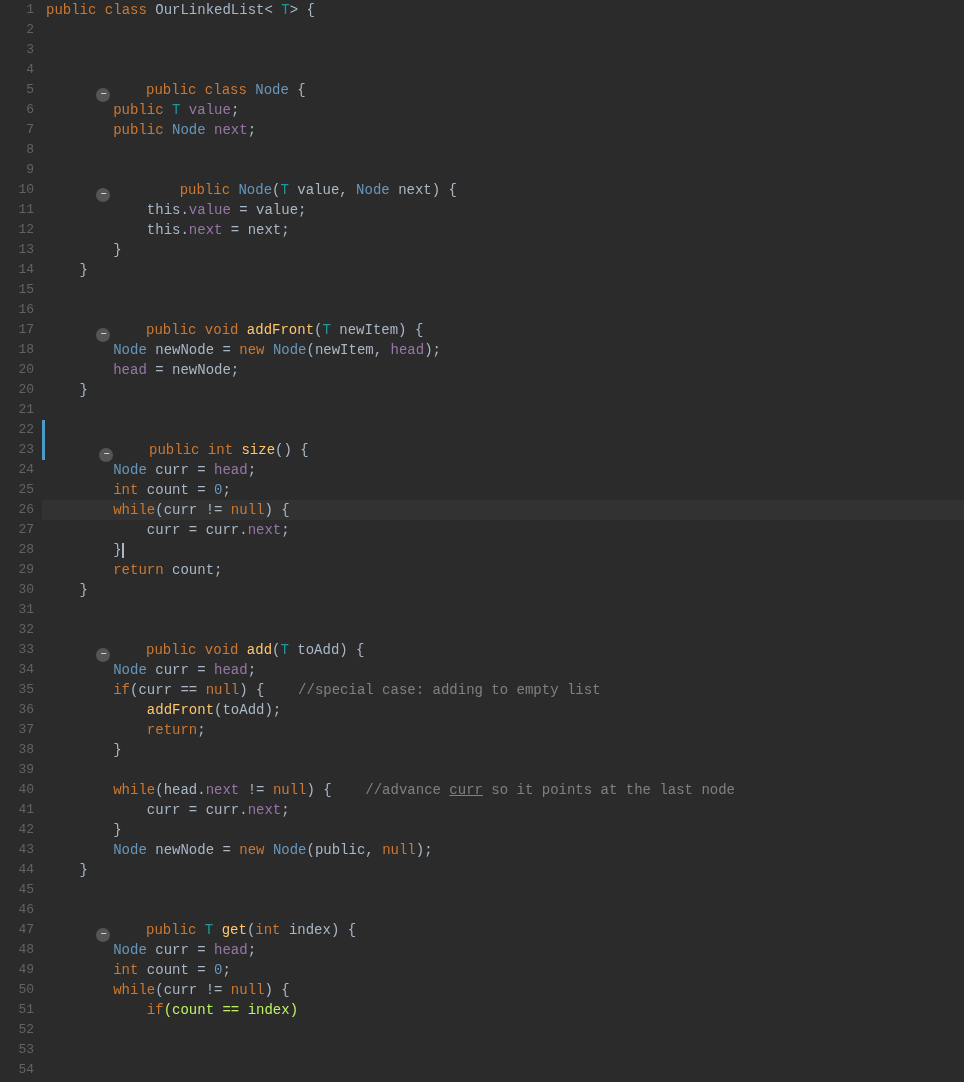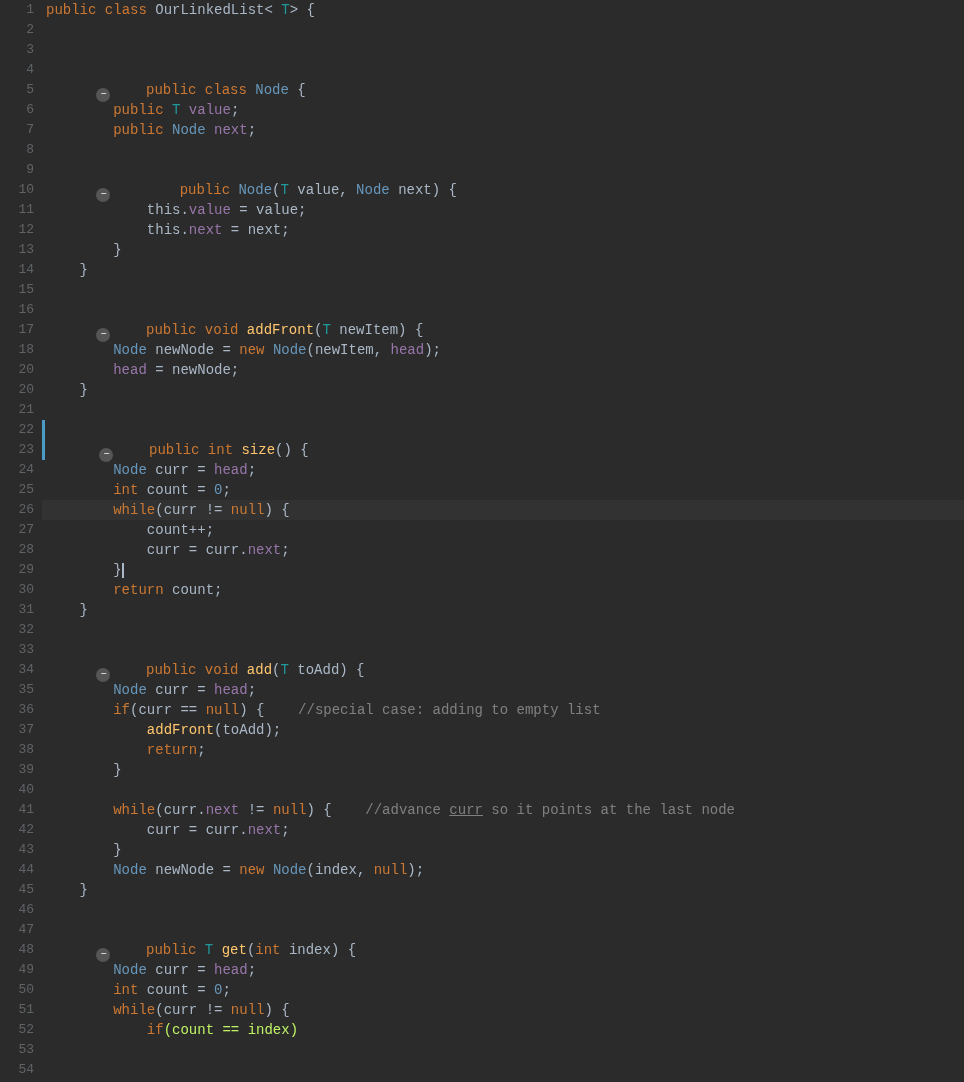--- a/index.html
+++ b/index.html
@@ -187,21 +187,20 @@
 
     <div class="code-line has-left-bar" style="border-left: 3px solid #4a9cc7; padding-left: 4px;">
       <span class="collapse-icon" style="position:relative;left:0;display:inline-block;width:14px;height:14px;background:#555;border-radius:50%;color:#fff;font-size:10px;line-height:14px;text-align:center;margin-right:2px">−</span><span class="kw">    public</span> <span class="kw">int</span> <span style="color:#ffc66d">size</span><span style="color:#a9b7c6">() {</span></div>
 
     <div class="code-line">        <span style="color:#6897bb">Node</span> <span style="color:#a9b7c6">curr</span> <span style="color:#a9b7c6">= </span><span style="color:#9876aa">head</span><span style="color:#a9b7c6">;</span></div>
 
     <div class="code-line">        <span class="kw">int</span> <span style="color:#a9b7c6">count</span> <span style="color:#a9b7c6">= </span><span style="color:#6897bb">0</span><span style="color:#a9b7c6">;</span></div>
 
     <div class="code-line highlighted">        <span class="kw">while</span><span style="color:#a9b7c6">(curr != </span><span class="kw">null</span><span style="color:#a9b7c6">) {</span></div>
 
-    <div class="code-line">            <span style="color:#a9b7c6">count++;</span></div>
 
     <div class="code-line">            <span style="color:#a9b7c6">curr</span> <span style="color:#a9b7c6">= curr.</span><span style="color:#9876aa">next</span><span style="color:#a9b7c6">;</span></div>
 
     <div class="code-line">        <span style="color:#a9b7c6">}</span><span class="cursor"></span></div>
 
     <div class="code-line">        <span class="kw">return</span> <span style="color:#a9b7c6">count;</span></div>
 
     <div class="code-line">    <span style="color:#a9b7c6">}</span></div>
 
     <div class="code-line"> </div>
@@ -214,27 +213,27 @@
     <div class="code-line">        <span class="kw">if</span><span style="color:#a9b7c6">(curr == </span><span class="kw">null</span><span style="color:#a9b7c6">) {</span>  <span style="color:#808080">  //special case: adding to empty list</span></div>
 
     <div class="code-line">            <span style="color:#ffc66d">addFront</span><span style="color:#a9b7c6">(toAdd);</span></div>
 
     <div class="code-line">            <span class="kw">return</span><span style="color:#a9b7c6">;</span></div>
 
     <div class="code-line">        <span style="color:#a9b7c6">}</span></div>
 
     <div class="code-line"> </div>
 
-    <div class="code-line">        <span class="kw">while</span><span style="color:#a9b7c6">(curr.</span><span style="color:#9876aa">next</span> <span style="color:#a9b7c6">!= </span><span class="kw">null</span><span style="color:#a9b7c6">) {  </span><span style="color:#808080">  //advance <span class="underline">curr</span> so it points at the last node</span></div>
+    <div class="code-line">        <span class="kw">while</span><span style="color:#a9b7c6">(head.</span><span style="color:#9876aa">next</span> <span style="color:#a9b7c6">!= </span><span class="kw">null</span><span style="color:#a9b7c6">) {  </span><span style="color:#808080">  //advance <span class="underline">curr</span> so it points at the last node</span></div>
 
     <div class="code-line">            <span style="color:#a9b7c6">curr</span> <span style="color:#a9b7c6">= curr.</span><span style="color:#9876aa">next</span><span style="color:#a9b7c6">;</span></div>
 
     <div class="code-line">        <span style="color:#a9b7c6">}</span></div>
 
-    <div class="code-line">        <span style="color:#6897bb">Node</span> <span style="color:#a9b7c6">newNode</span> <span style="color:#a9b7c6">= </span><span class="kw">new</span> <span style="color:#6897bb">Node</span><span style="color:#a9b7c6">(index, </span><span class="kw">null</span><span style="color:#a9b7c6">);</span></div>
+    <div class="code-line">        <span style="color:#6897bb">Node</span> <span style="color:#a9b7c6">newNode</span> <span style="color:#a9b7c6">= </span><span class="kw">new</span> <span style="color:#6897bb">Node</span><span style="color:#a9b7c6">(public, </span><span class="kw">null</span><span style="color:#a9b7c6">);</span></div>
 
 
     <div class="code-line">    <span style="color:#a9b7c6">}</span></div>
 
     <div class="code-line"> </div>
 
     <div class="code-line">
       <span class="collapse-icon" style="position:relative;left:0;display:inline-block;width:14px;height:14px;background:#555;border-radius:50%;color:#fff;font-size:10px;line-height:14px;text-align:center;margin-right:2px">−</span><span class="kw">    public</span> <span style="color:#20999d">T</span> <span style="color:#ffc66d">get</span><span style="color:#a9b7c6">(</span><span class="kw">int</span> <span style="color:#a9b7c6">index</span><span style="color:#a9b7c6">) {</span></div>
 
     <div class="code-line">        <span style="color:#6897bb">Node</span> <span style="color:#a9b7c6">curr</span> <span style="color:#a9b7c6">= </span><span style="color:#9876aa">head</span><span style="color:#a9b7c6">;</span></div>

